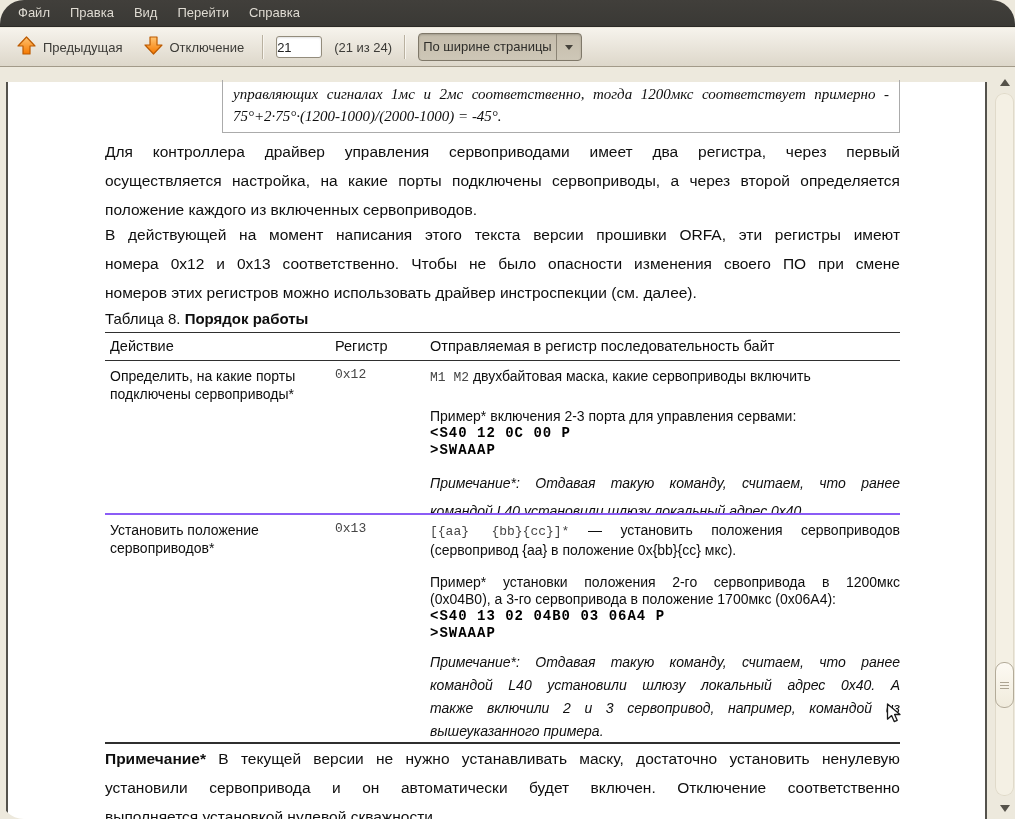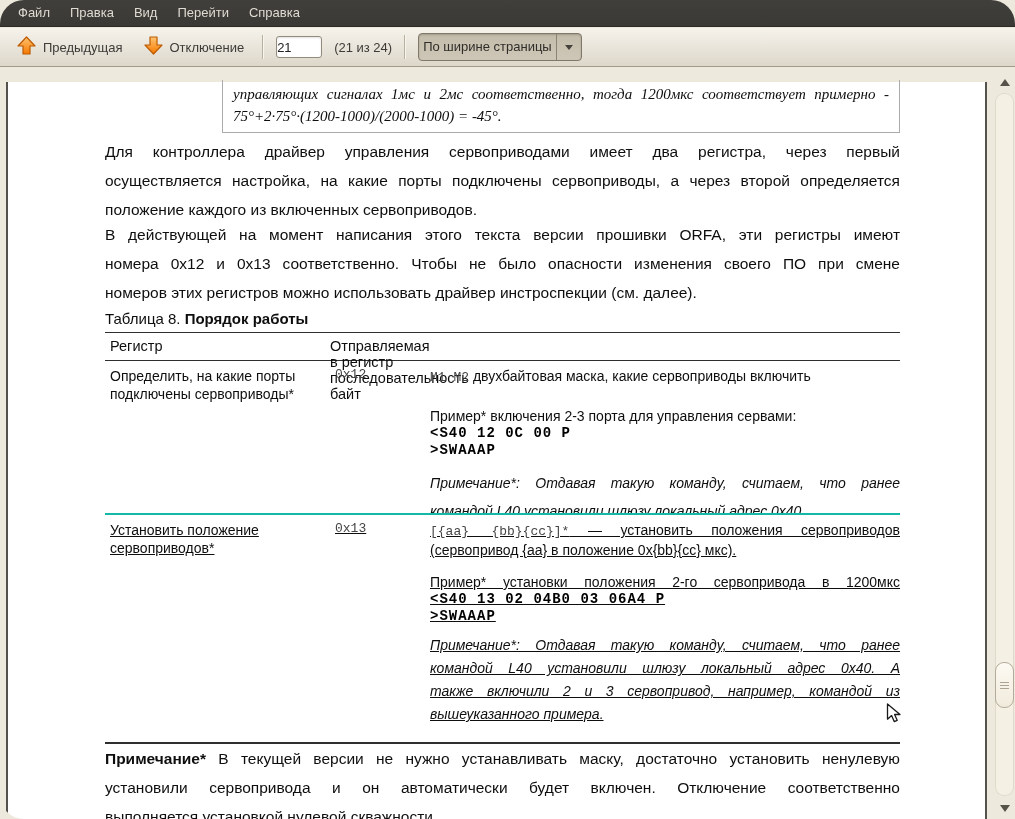--- a/index.html
+++ b/index.html
@@ -36,21 +36,21 @@
   .caption b{font-weight:bold;}
 
   .dtable{position:absolute;left:97px;top:250px;width:795px;border-top:1px solid #2F2F2F;border-bottom:2px solid #2F2F2F;box-sizing:border-box;}
   .trow{display:grid;grid-template-columns:225px 100px 470px;}
   .thead{height:27px;border-bottom:1px solid #2F2F2F;font-size:14.5px;}
   .thead .c{padding-top:5px;}
   .c1{padding-left:5px;box-sizing:border-box;}
   .c2{padding-left:5px;box-sizing:border-box;}
   .body-row{font-size:14px;}
   .row1{height:152px;overflow:hidden;}
-  .row2{height:227px;border-top:2px solid #14b8a6;overflow:hidden;text-decoration:underline;}
+  .row2{height:227px;border-top:2px solid #8b5cf6;overflow:hidden;}
   .cellpad{padding-top:6px;}
   .action{line-height:18px;}
   .mono{font-family:"Liberation Mono","DejaVu Sans Mono",monospace;font-size:13px;color:#454545;}
   .desc{line-height:18px;}
   .example-intro{line-height:17px;}
   .cmd{font-family:"Liberation Mono","DejaVu Sans Mono",monospace;font-weight:bold;font-size:14px;line-height:17px;letter-spacing:1px;color:#000;}
   .note{font-style:italic;font-size:14px;}
   .note-a .ln{line-height:28px;}
   .note-b .ln{line-height:23px;}
 
@@ -142,20 +142,21 @@
         <div class="ln jl">номера 0x12 и 0x13 соответственно. Чтобы не было опасности изменения своего ПО при смене</div>
         <div class="ln">номеров этих регистров можно использовать драйвер инстроспекции (см. далее).</div>
       </div>
 
       <div class="caption">
         <span>Таблица 8. </span><b>Порядок работы</b>
       </div>
 
       <div class="dtable">
         <div class="trow thead">
+          <div class="c c1">Действие</div>
           <div class="c c2">Регистр</div>
           <div class="c">Отправляемая в регистр последовательность байт</div>
         </div>
 
         <div class="trow body-row row1">
           <div class="c1 cellpad action">
             <div>Определить, на какие порты</div>
             <div>подключены сервоприводы*</div>
           </div>
           <div class="c2 cellpad mono">0x12</div>
@@ -178,20 +179,21 @@
             <div>Установить положение</div>
             <div>сервоприводов*</div>
           </div>
           <div class="c2 cellpad mono">0x13</div>
           <div class="cellpad">
             <div class="desc jl">
               <span class="mono">[{aa} {bb}{cc}]*</span><span> — установить положения сервоприводов</span>
             </div>
             <div class="desc">(сервопривод {aa} в положение 0x{bb}{cc} мкс).</div>
             <div class="example-intro jl" style="margin-top:15px;">Пример* установки положения 2-го сервопривода в 1200мкс</div>
+            <div class="example-intro">(0x04B0), а 3-го сервопривода в положение 1700мкс (0x06A4):</div>
             <div class="cmd">&lt;S40 13 02 04B0 03 06A4 P</div>
             <div class="cmd">&gt;SWAAAP</div>
             <div class="note note-b" style="margin-top:9px;">
               <div class="ln jl">Примечание*: Отдавая такую команду, считаем, что ранее</div>
               <div class="ln jl">командой L40 установили шлюзу локальный адрес 0x40. А</div>
               <div class="ln jl">также включили 2 и 3 сервопривод, например, командой из</div>
               <div class="ln">вышеуказанного примера.</div>
             </div>
           </div>
         </div>

